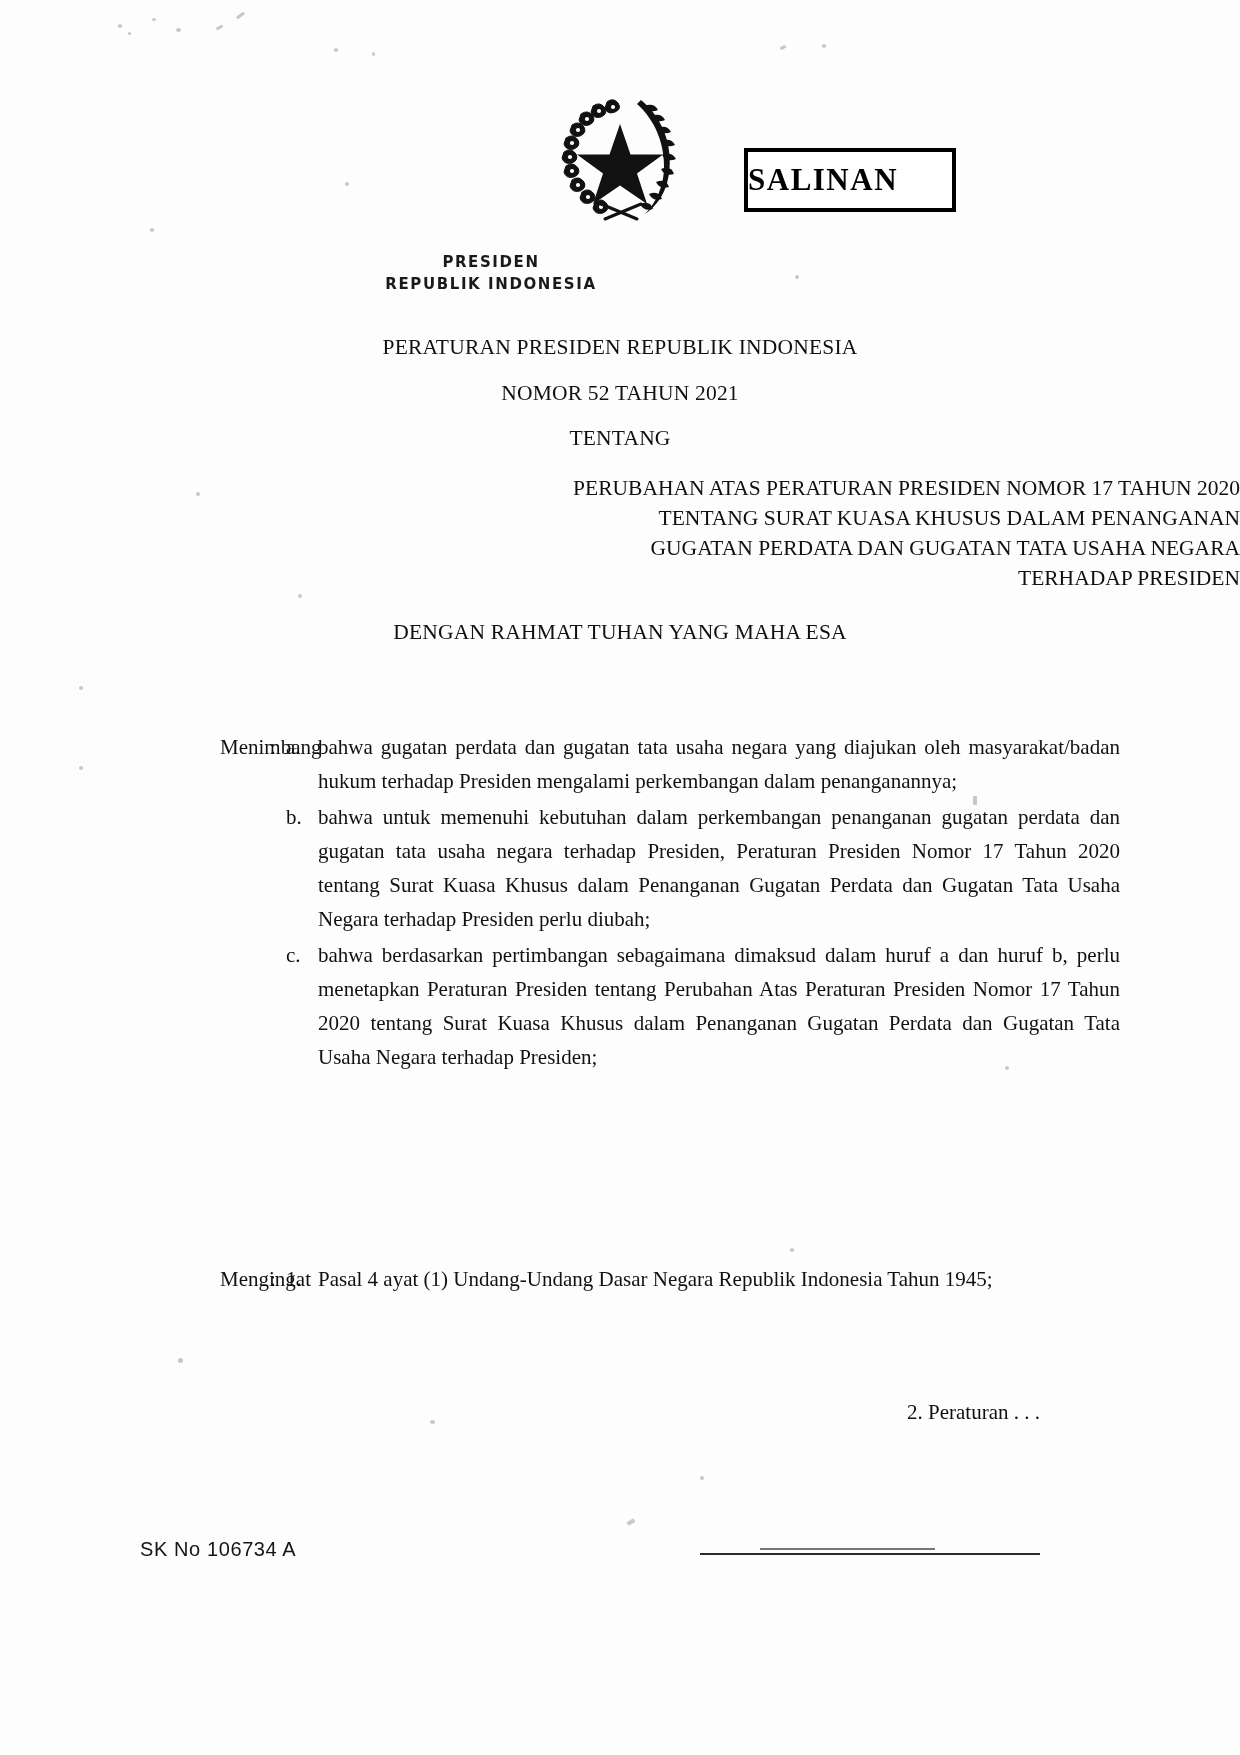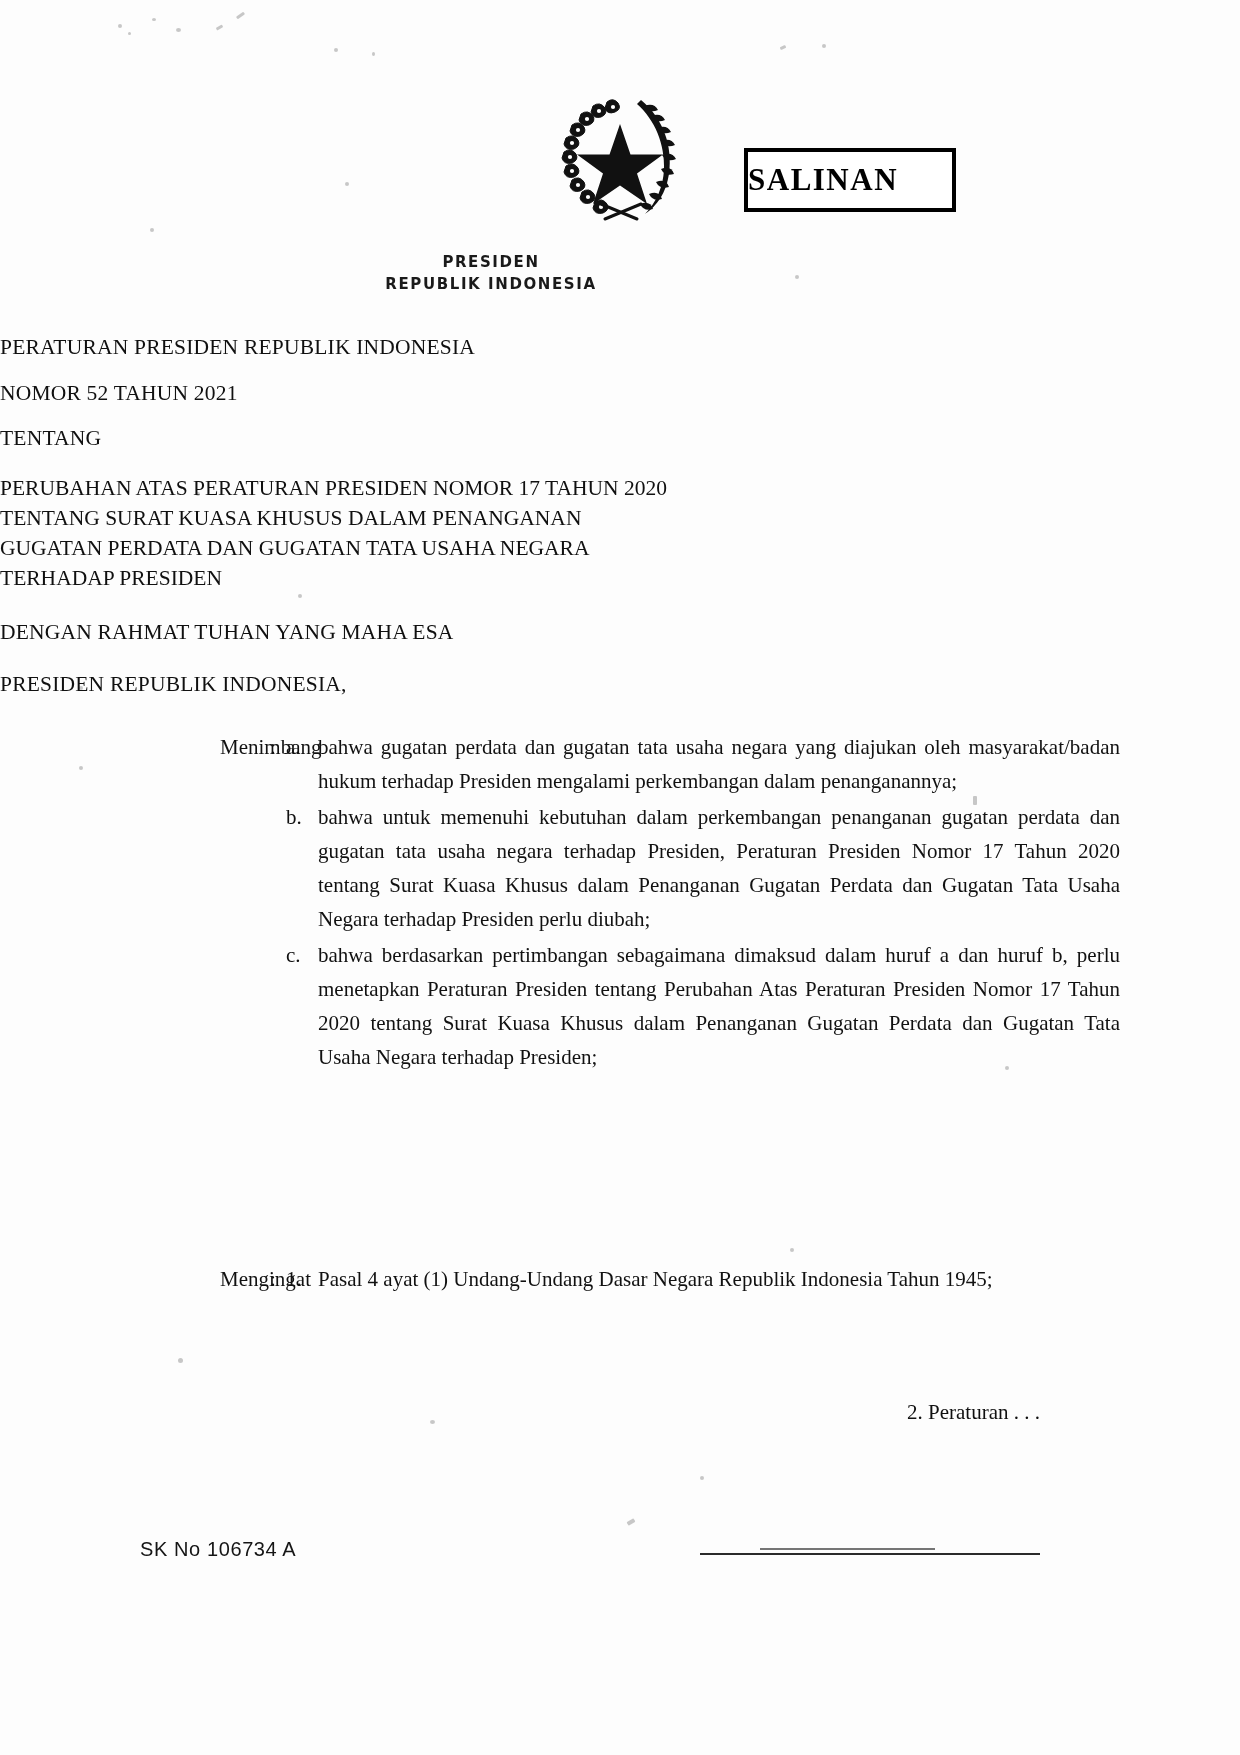--- a/index.html
+++ b/index.html
@@ -73,30 +73,30 @@
     font-size: 31px;
     letter-spacing: 1.5px;
     color: #000;
   }
 
   
   .center-line {
     position: absolute;
     left: 0;
     width: 1240px;
-    text-align: left;
+    text-align: center;
     font-size: 21.5px;
     letter-spacing: .2px;
     color: #101010;
   }
   .title-block {
     position: absolute;
     left: 0;
     width: 1240px;
-    text-align: left;
+    text-align: right;
   }
   .title-block .tl {
     font-size: 21.5px;
     line-height: 30px;
     color: #101010;
   }
 
   
   .clause-row {
     position: absolute;
@@ -284,21 +284,20 @@
   <div class="center-line" style="top:426px;">TENTANG</div>
 
   <div class="title-block" style="top:473px;">
     <div class="tl">PERUBAHAN ATAS PERATURAN PRESIDEN NOMOR 17 TAHUN 2020</div>
     <div class="tl">TENTANG SURAT KUASA KHUSUS DALAM PENANGANAN</div>
     <div class="tl">GUGATAN PERDATA DAN GUGATAN TATA USAHA NEGARA</div>
     <div class="tl">TERHADAP PRESIDEN</div>
   </div>
 
   <div class="center-line" style="top:620px;">DENGAN RAHMAT TUHAN YANG MAHA ESA</div>
-  <div class="center-line" style="top:672px;">PRESIDEN REPUBLIK INDONESIA,</div>
 
   <div class="clause-row" style="top:730px;">
     <div class="label-cell">Menimbang</div>
     <div class="colon-cell">:</div>
     <div class="items-cell">
       <div class="lettered-item">
         <div class="marker">a.</div>
         <div class="body-text">bahwa gugatan perdata dan gugatan tata usaha negara yang diajukan oleh masyarakat/badan hukum terhadap Presiden mengalami perkembangan dalam penanganannya;</div>
       </div>
       <div class="lettered-item">

